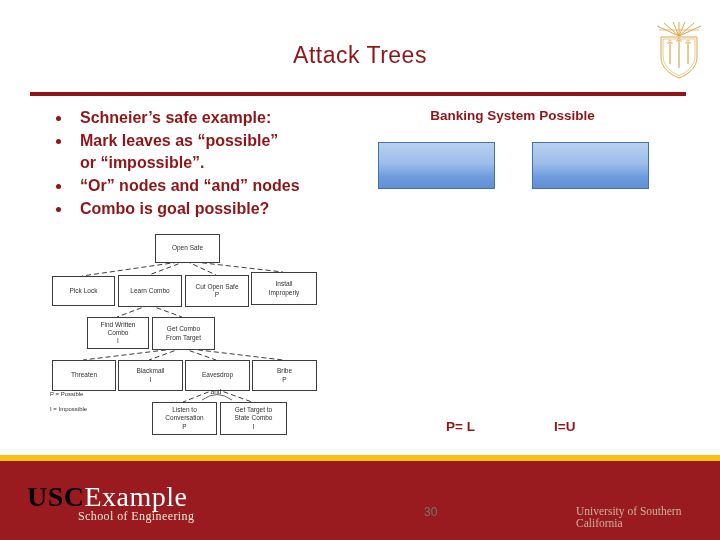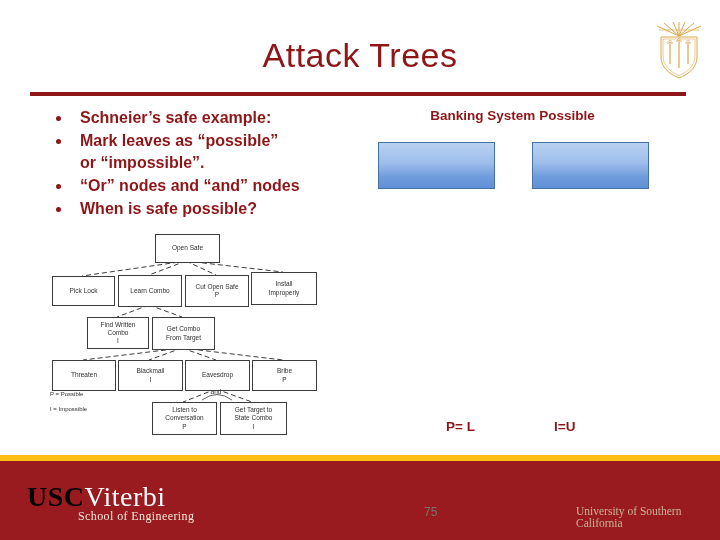--- a/index.html
+++ b/index.html
@@ -5,22 +5,22 @@
   html,body{margin:0;padding:0;}
   body{
     width:720px;height:540px;position:relative;overflow:hidden;
     background:#ffffff;
     font-family:"Liberation Sans", sans-serif;
   }
   .abs{position:absolute;}
 
   
   .slide-title{
-    left:0;top:36px;width:720px;text-align:center;
-    font-size:34px;color:#8e1618;letter-spacing:0.5px;
+    left:0;top:42px;width:720px;text-align:center;
+    font-size:23px;color:#8e1618;letter-spacing:0.5px;
   }
   .title-rule{
     left:30px;top:92px;width:656px;height:4px;background:#8e1618;
   }
 
   
   .shield{left:654px;top:22px;width:50px;height:58px;}
 
   
   .bullets{
@@ -94,21 +94,21 @@
       <circle cx="34" cy="19.5" r="1.3" stroke-width="0.7"></circle>
     </g>
   </svg>
 </div>
 
 <ul class="abs bullets">
   <li>Schneier’s safe example:</li>
   <li>Mark leaves as “possible”
 or “impossible”.</li>
   <li>“Or” nodes and “and” nodes</li>
-  <li>When is safe possible?</li>
+  <li>Combo is goal possible?</li>
 </ul>
 
 <div class="abs banking-heading">Banking System Possible</div>
 <div class="abs bank-box left"></div>
 <div class="abs bank-box right"></div>
 <div class="abs annot pl">P= L</div>
 <div class="abs annot iu">I=U</div>
 
 <div class="abs tree">
   <svg width="300" height="205">
@@ -153,17 +153,17 @@
 State Combo
 I</div>
   <div class="tlabel" style="left:168px;top:158px;width:36px;text-align:center;">and</div>
   <div class="tlegend" style="left:20px;top:161px;">P = Possible</div>
   <div class="tlegend" style="left:20px;top:176px;">I = Impossible</div>
 </div>
 
 <div class="abs gold-stripe"></div>
 <div class="abs red-banner"></div>
 <div class="abs usc-logo">
-  <span class="usc">USC</span><span class="viterbi">Viterbi</span>
+  <span class="usc">USC</span><span class="viterbi">Example</span>
 </div>
 <div class="abs school-sub">School of Engineering</div>
-<div class="abs page-num">75</div>
+<div class="abs page-num">30</div>
 <div class="abs university">University of Southern California</div>
 
 </body></html>

